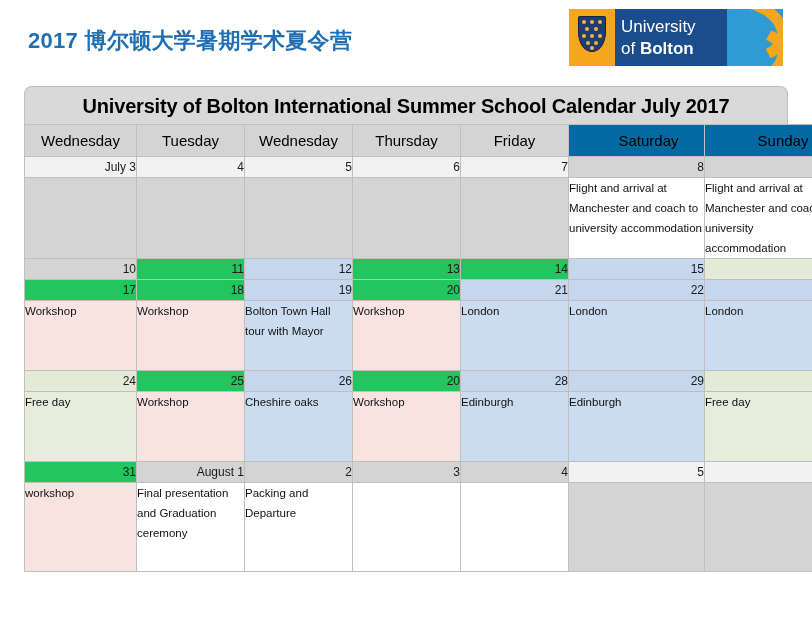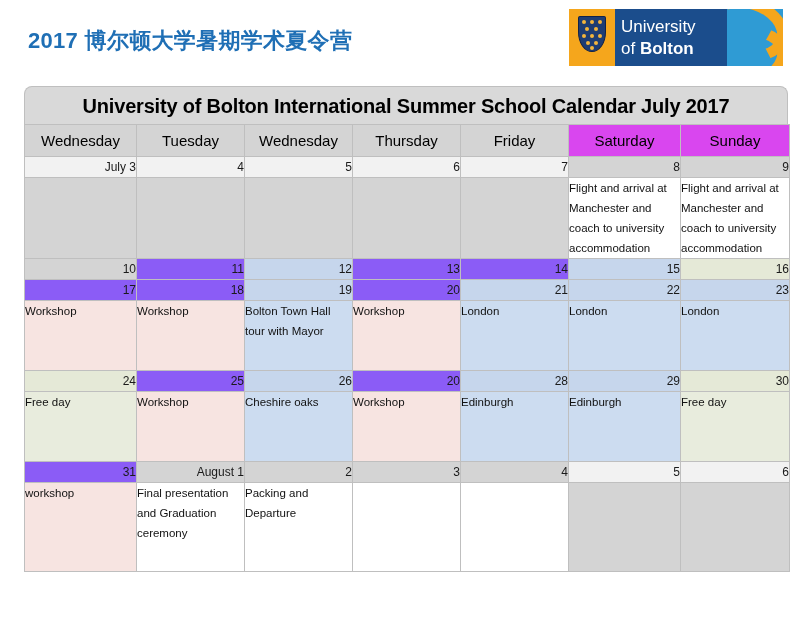--- a/index.html
+++ b/index.html
@@ -153,21 +153,22 @@
   }
   table#cal-table th.dow {
     background: #d4d4d4;
     height: 31px;
     font-size: 15px;
     font-weight: normal;
     color: #000;
     text-align: center;
   }
   table#cal-table th.dow.weekend {
-    background: #d946ef;
+    background: #0369a1;
+    padding-left: 24px;
   }
   td.datecell {
     height: 20px;
     font-size: 12px;
     text-align: right;
     padding: 1px 5px 1px 0;
     color: #1a1a1a;
     vertical-align: middle;
   }
   td.bodycell {
@@ -180,21 +181,21 @@
     word-wrap: break-word;
   }
   td.bodycell.tall {
     height: 88px;
   }
 
   
   .t-plainlight { background: #f2f2f2; }
   .t-plaingray  { background: #d4d4d4; }
   .t-white      { background: #ffffff; }
-  .t-pinkhdr    { background: #8b5cf6; }
+  .t-pinkhdr    { background: #22c55e; }
   .t-pinkbody   { background: #f7e4e1; }
   .t-bluehdr    { background: #c6d6ec; }
   .t-bluebody   { background: #ccdcf0; }
   .t-greenhdr   { background: #e5e9d7; }
   .t-greenbody  { background: #e8ecdd; }
 </style>
 </head>
 <body>
 
 <div id="banner">

